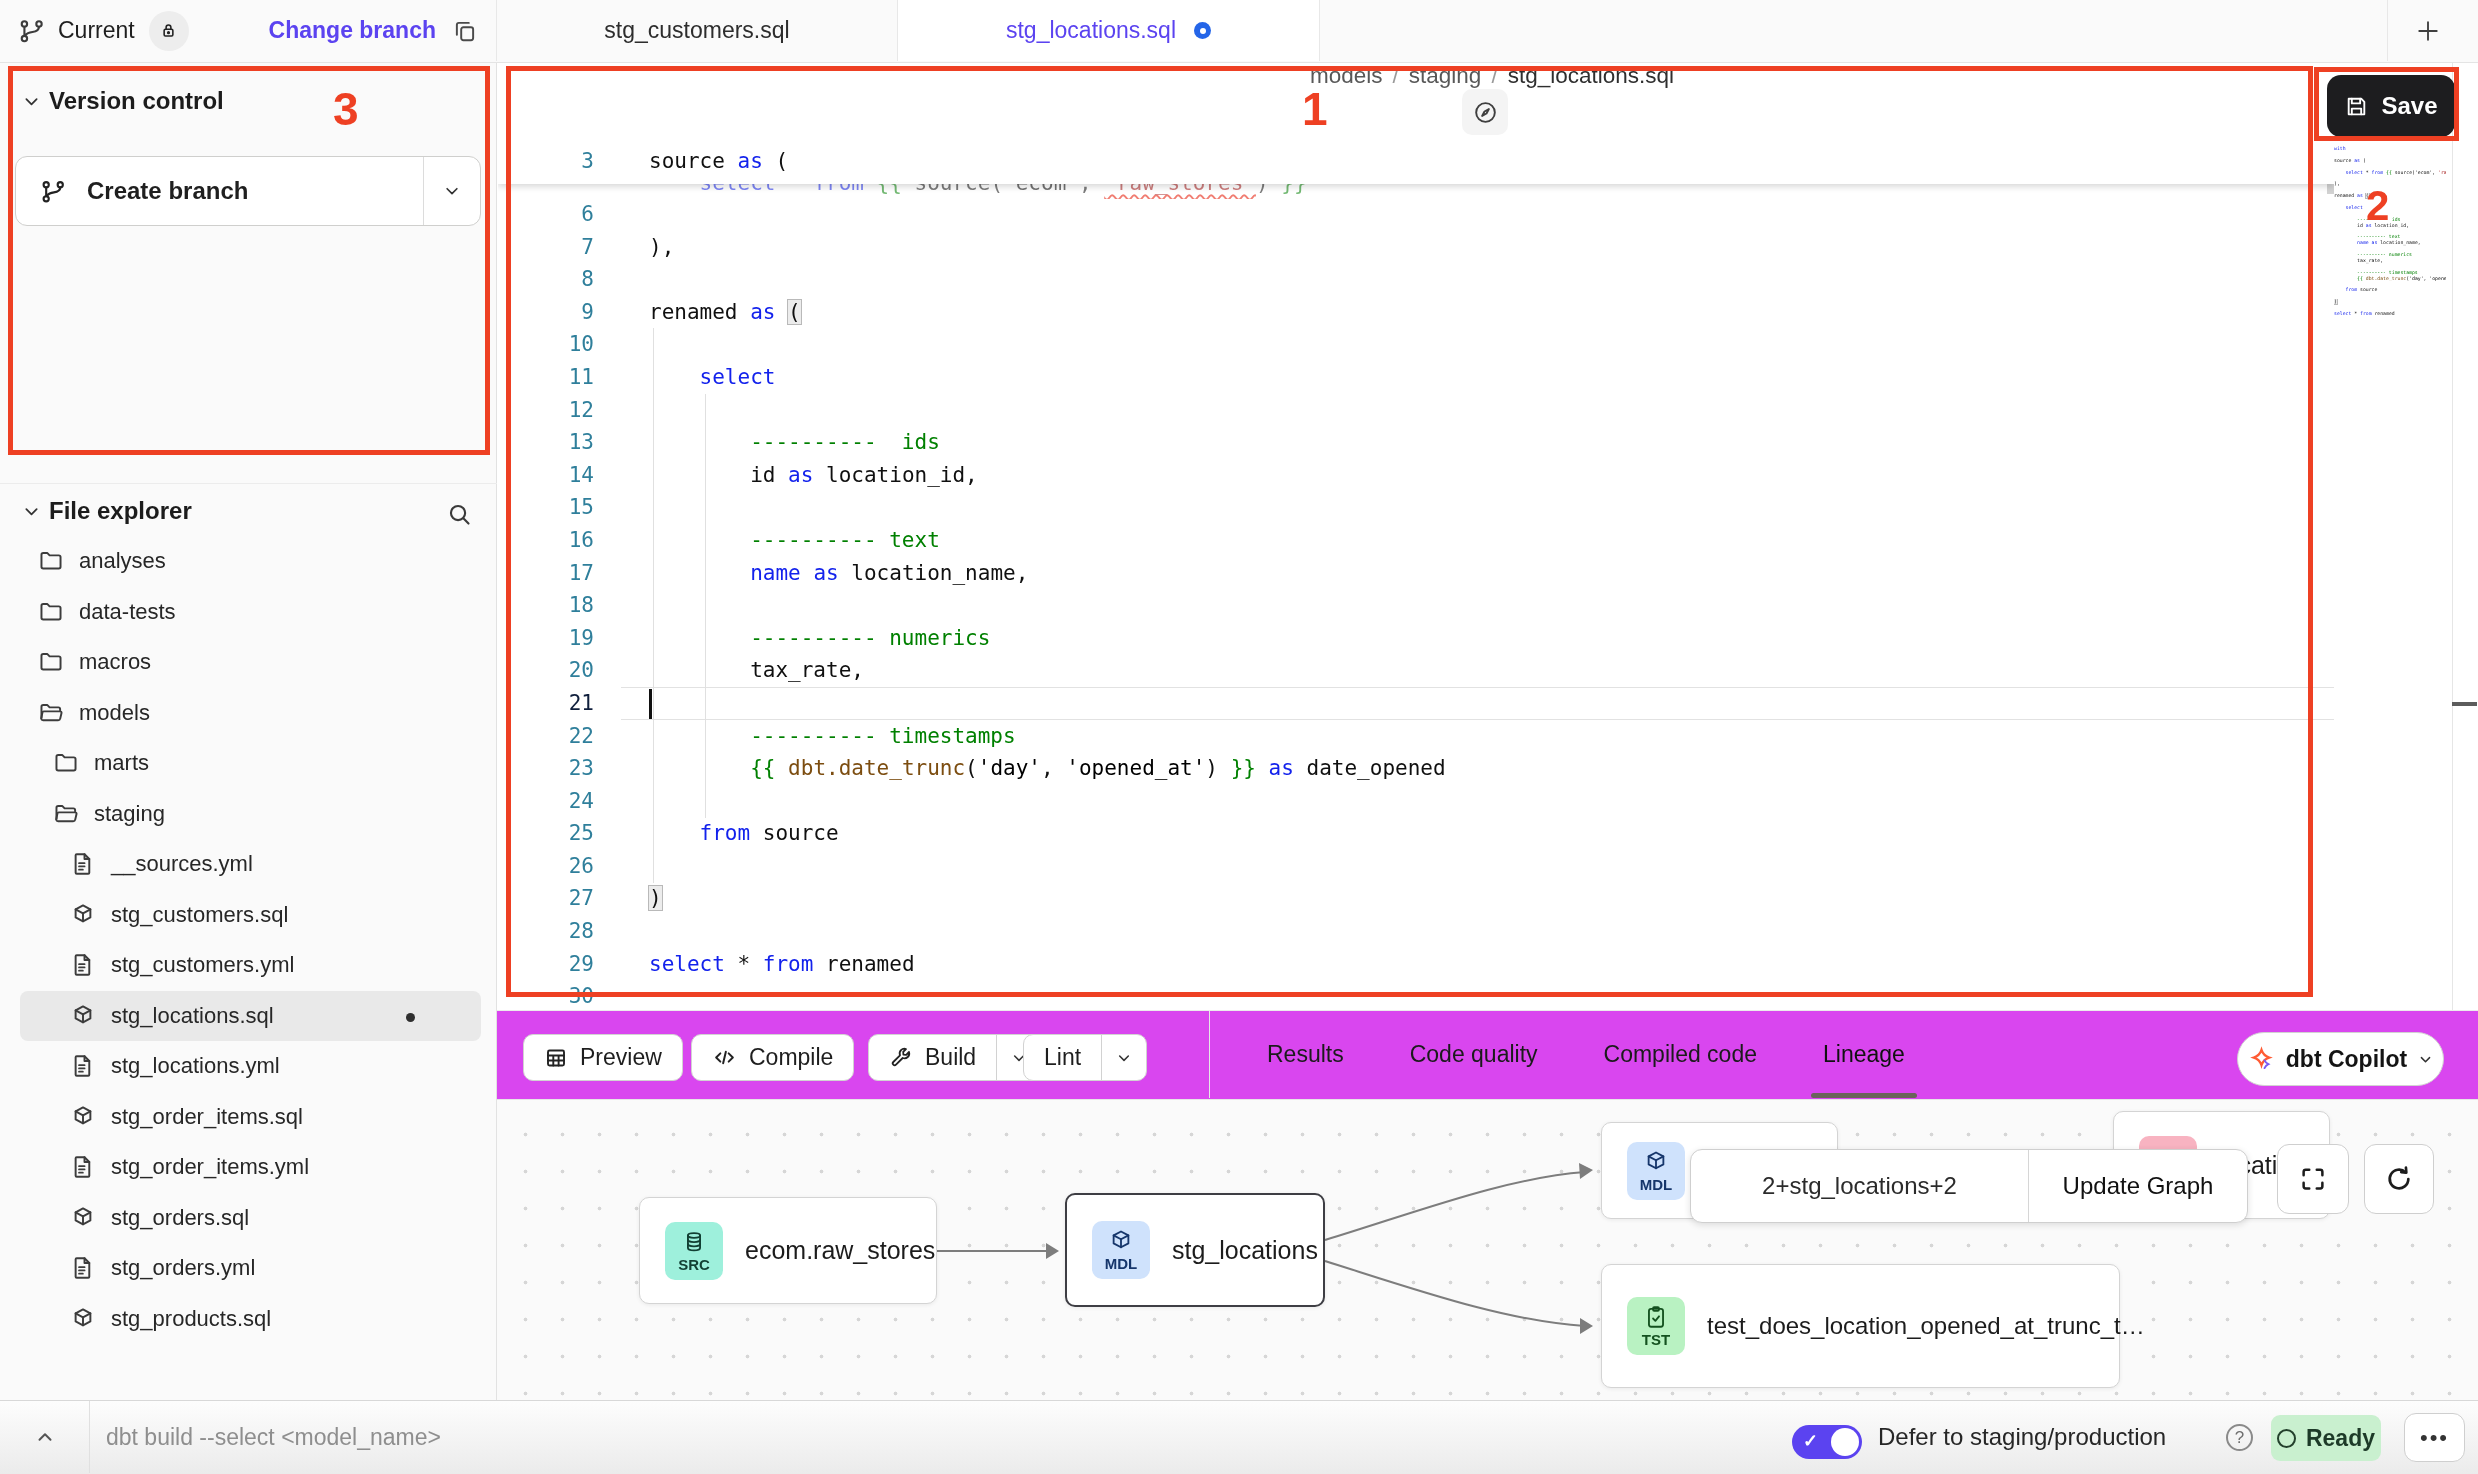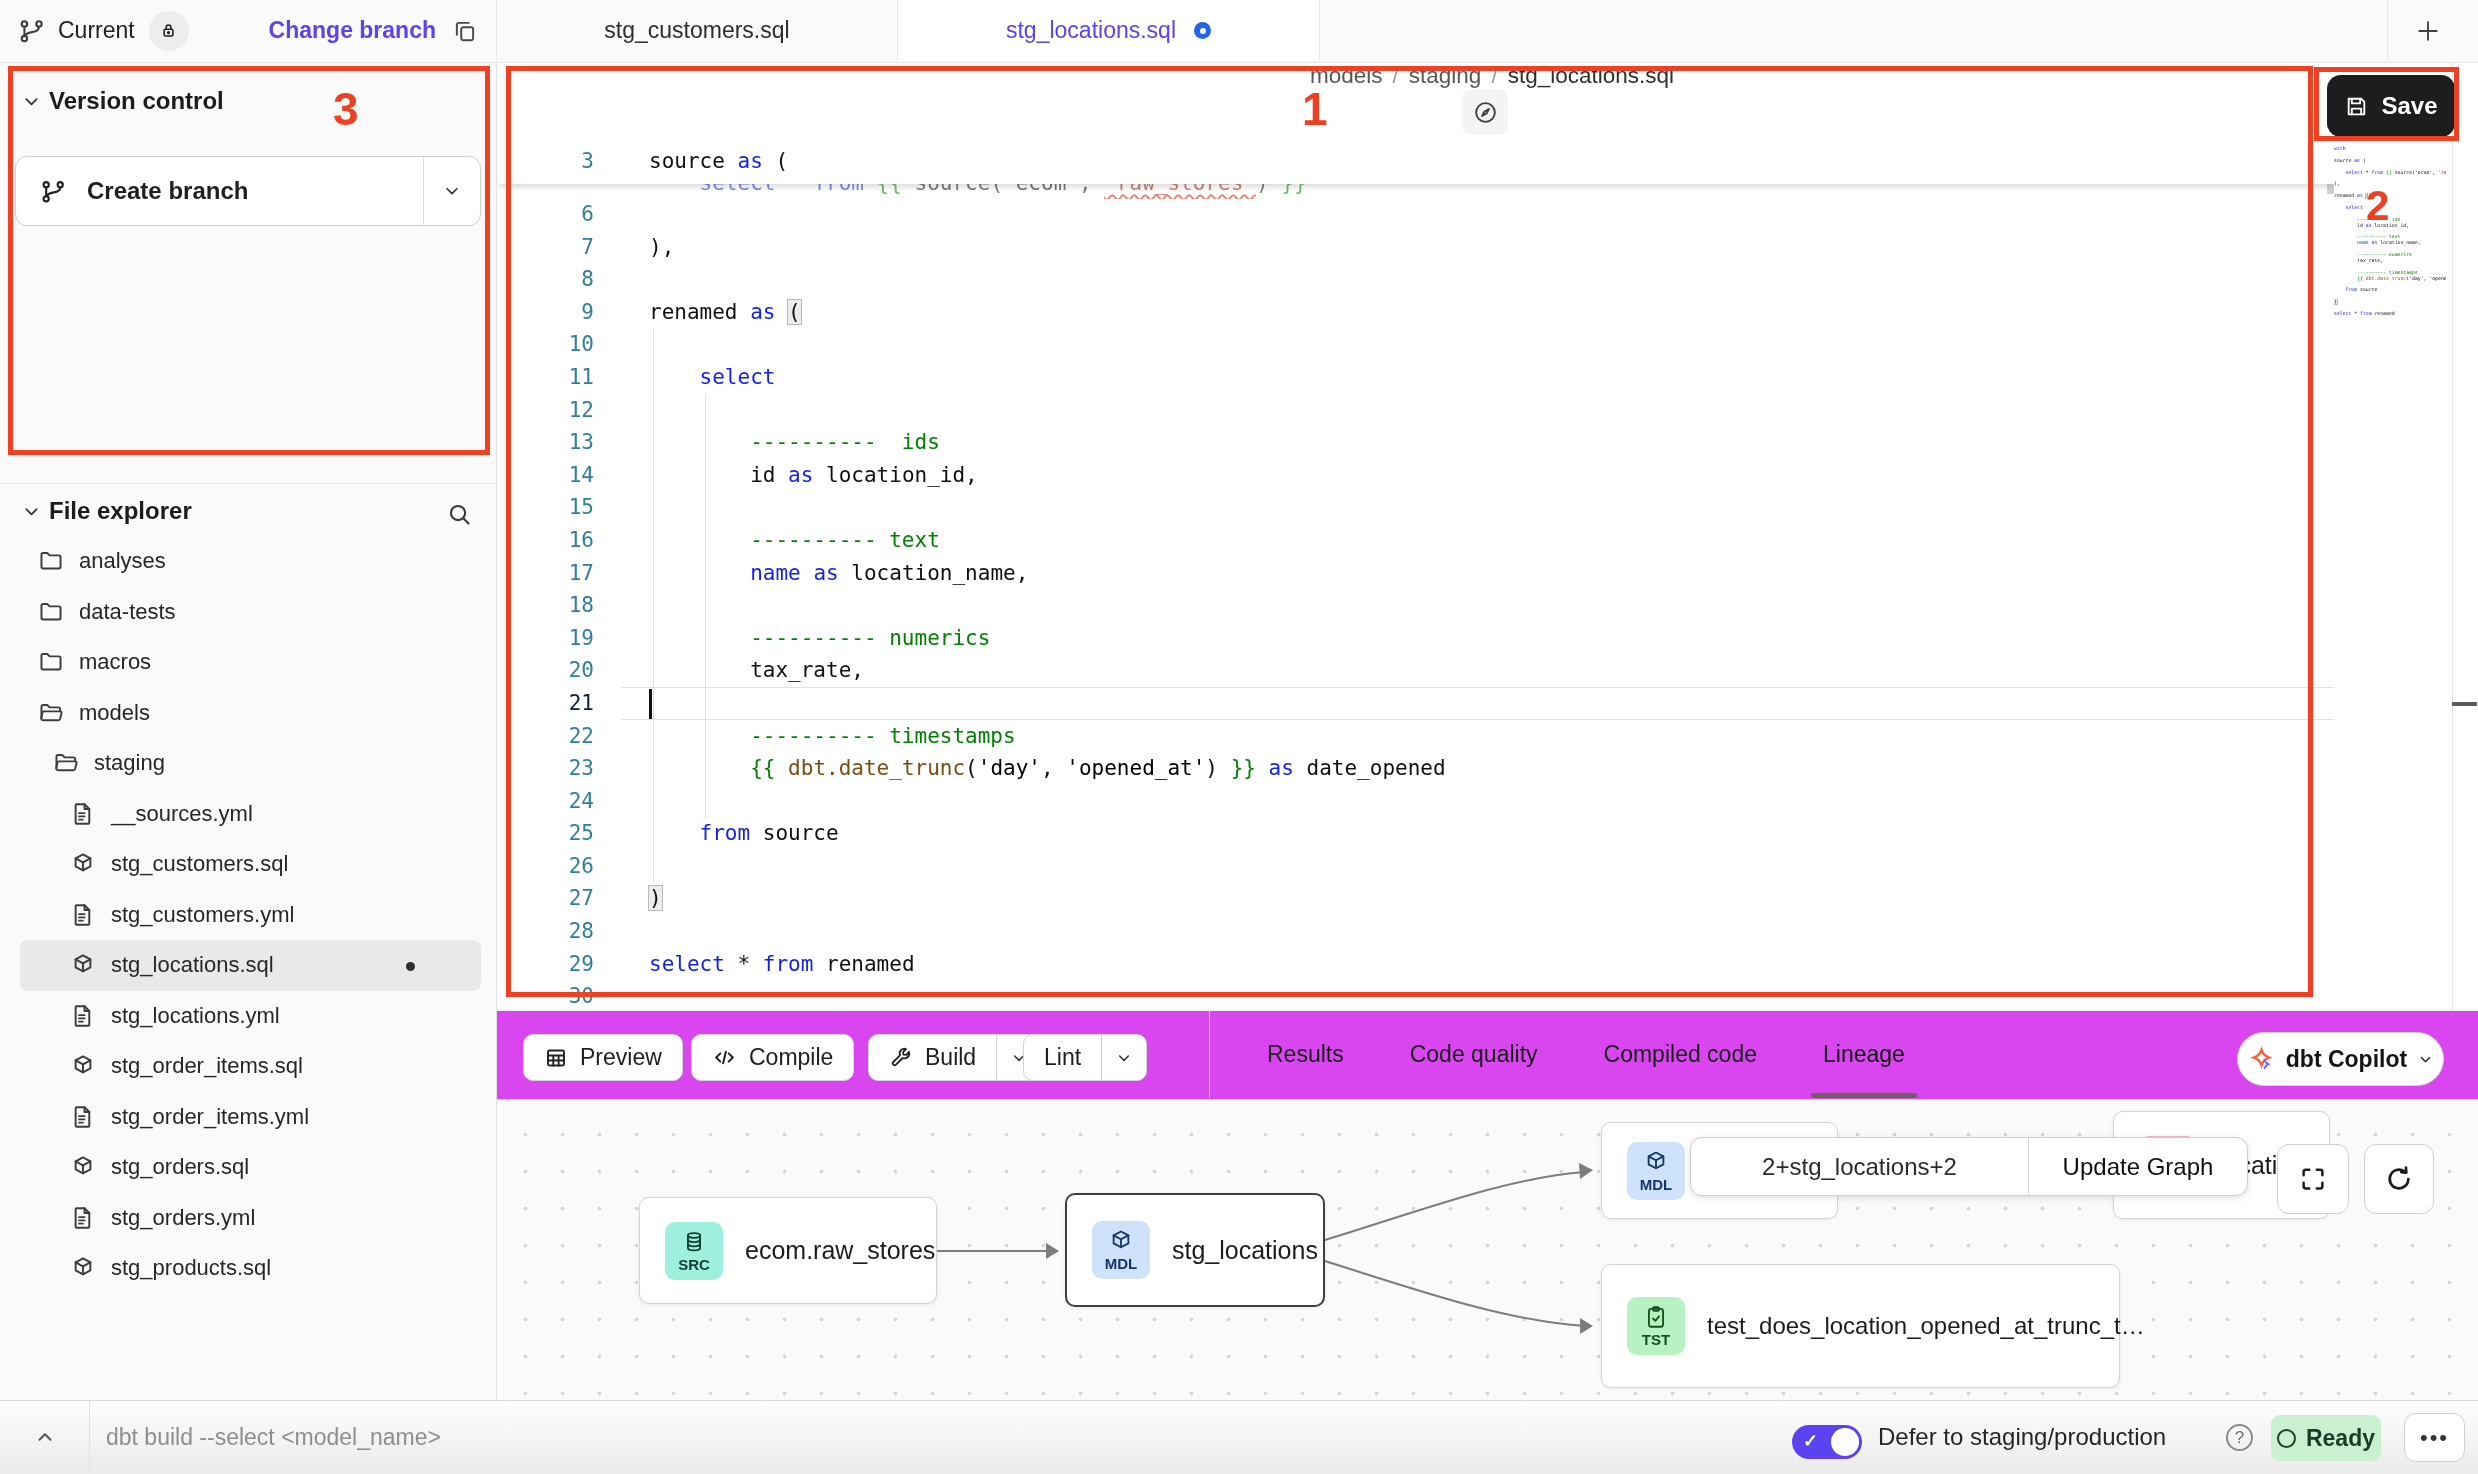--- a/index.html
+++ b/index.html
@@ -94,21 +94,21 @@
   .badge{width:58px;height:58px;border-radius:10px;display:flex;flex-direction:column;align-items:center;justify-content:center;gap:1px;font-size:15px;font-weight:600;flex:none;}
   .badge svg{width:26px;height:26px}
   .b-src{background:#9ef0dc;color:#123f33}.b-mdl{background:#cfe2fc;color:#16366b}
   .b-tst{background:#b9f2c2;color:#14511f}.b-pink{background:#f8b3c1;color:#c95a78}
   .n-src{left:142px;top:97px;width:298px;height:107px;}
   .n-stg{left:568px;top:93px;width:260px;height:114px;border:2.5px solid #3e3e44;}
   .n-mdl2{left:1104px;top:22px;width:237px;height:97px;}
   .n-mdl2 .lbl{color:#9e9e9e;}
   .n-pink{left:1616px;top:11px;width:217px;height:108px;}
   .n-tst{left:1104px;top:164px;width:519px;height:124px;font-size:24px;}
-  .overlay{position:absolute;left:1193px;top:37px;width:558px;height:59px;background:#fff;border:1.5px solid #cfcfcf;border-radius:12px;box-shadow:0 2px 7px rgba(0,0,0,.12);display:flex;align-items:stretch;z-index:5;box-sizing:border-box;}
+  .overlay{position:absolute;left:1193px;top:49px;width:558px;height:74px;background:#fff;border:1.5px solid #cfcfcf;border-radius:12px;box-shadow:0 2px 7px rgba(0,0,0,.12);display:flex;align-items:stretch;z-index:5;box-sizing:border-box;}
   .ov-input{flex:1;display:flex;align-items:center;justify-content:center;font-size:24px;color:#2b2b2b;}
   .ov-btn{width:218px;border-left:1.5px solid #d6d6d6;display:flex;align-items:center;justify-content:center;font-size:24px;font-weight:500;color:#111;}
   .sq-btn{position:absolute;background:#fff;border:1.5px solid #cfcfcf;border-radius:12px;display:flex;align-items:center;justify-content:center;z-index:6;box-sizing:border-box;}
   .fs-btn{left:1780px;top:44px;width:72px;height:70px;}
   .rf-btn{left:1867px;top:44px;width:70px;height:70px;}
 
   
   .statusbar{position:absolute;left:0;top:1400px;width:2478px;height:74px;background:linear-gradient(#fdfdfd,#ebebeb);border-top:1.5px solid #d8d8d8;box-sizing:border-box;}
   .collapse{position:absolute;left:0;top:0;width:90px;height:72px;border-right:1.5px solid #e0e0e0;display:flex;align-items:center;justify-content:center;box-sizing:border-box;}
   .cmd{position:absolute;left:106px;top:0;height:72px;display:flex;align-items:center;font-size:23px;color:#8e8e8e;}
@@ -241,20 +241,28 @@
             <svg class="ic" viewBox="0 0 24 24">
               <path d="M3.2 16.5V6.3c0-.9.7-1.6 1.6-1.6h3.9l2 2.1h8.1c.9 0 1.6.7 1.6 1.6v1.1"></path>
               <path d="M2.9 17.2l1.2-5.7c.1-.6.6-1 1.2-1h15.2c.8 0 1.4.7 1.2 1.5l-1.2 5.2c-.2.9-1 1.5-1.9 1.5H4.7c-.9 0-1.6-.6-1.8-1.5z"></path>
             </svg>
           </span>
           <span class="tlabel">models</span>
         </div>
         <div class="trow lvl2">
           <span class="ticon">
             <svg class="ic" viewBox="0 0 24 24">
+              <path d="M3.2 6.3c0-.9.7-1.6 1.6-1.6h3.9l2 2.1h8.5c.9 0 1.6.7 1.6 1.6v8.9c0 .9-.7 1.6-1.6 1.6H4.8c-.9 0-1.6-.7-1.6-1.6z"></path>
+            </svg>
+          </span>
+          <span class="tlabel">marts</span>
+        </div>
+        <div class="trow lvl2">
+          <span class="ticon">
+            <svg class="ic" viewBox="0 0 24 24">
               <path d="M3.2 16.5V6.3c0-.9.7-1.6 1.6-1.6h3.9l2 2.1h8.1c.9 0 1.6.7 1.6 1.6v1.1"></path>
               <path d="M2.9 17.2l1.2-5.7c.1-.6.6-1 1.2-1h15.2c.8 0 1.4.7 1.2 1.5l-1.2 5.2c-.2.9-1 1.5-1.9 1.5H4.7c-.9 0-1.6-.6-1.8-1.5z"></path>
             </svg>
           </span>
           <span class="tlabel">staging</span>
         </div>
         <div class="trow lvl3">
           <span class="ticon">
             <svg class="ic" viewBox="0 0 24 24">
               <path d="M6.2 3h7.2l4.4 4.4V20c0 .6-.4 1-1 1H6.2c-.6 0-1-.4-1-1V4c0-.6.4-1 1-1z"></path>

